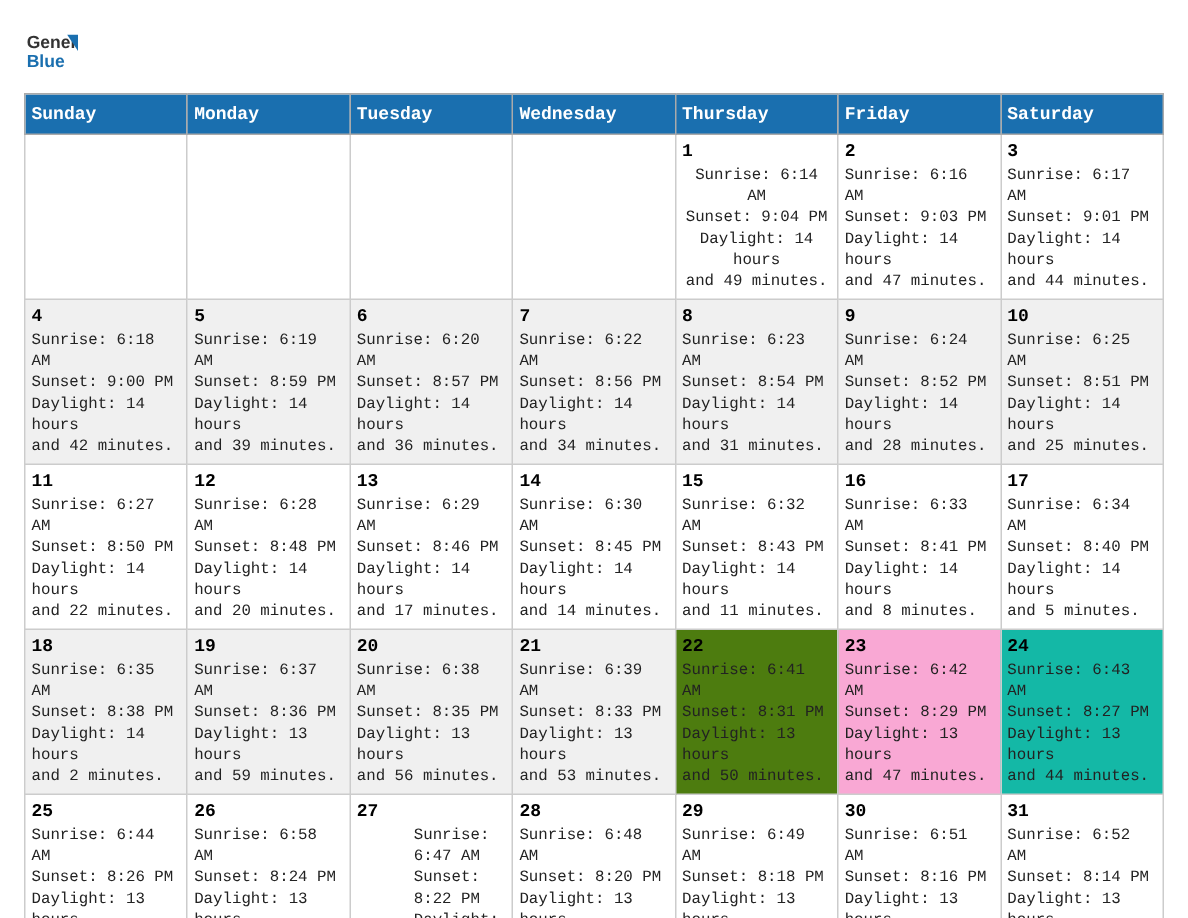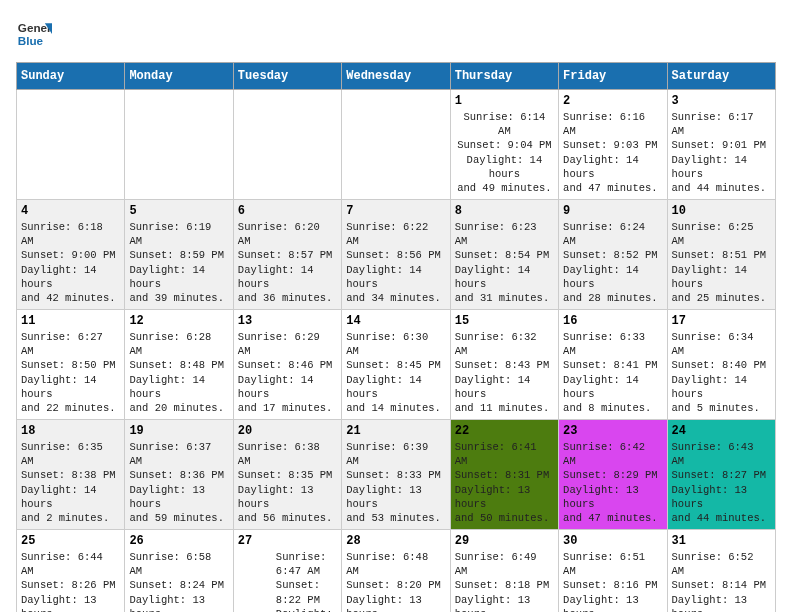--- a/index.html
+++ b/index.html
@@ -265,21 +265,21 @@
 Daylight: 13 hours
 and 53 minutes.</div>
         </td>
         <td style="background: #4d7c0f;">
           <span class="day-num">22</span>
           <div class="day-info" style="white-space: pre-line;">Sunrise: 6:41 AM
 Sunset: 8:31 PM
 Daylight: 13 hours
 and 50 minutes.</div>
         </td>
-        <td style="background: #d946ef;">
+        <td style="background: #f9a8d4;">
           <span class="day-num">23</span>
           <div class="day-info" style="white-space: pre-line;">Sunrise: 6:42 AM
 Sunset: 8:29 PM
 Daylight: 13 hours
 and 47 minutes.</div>
         </td>
         <td style="background: #14b8a6;">
           <span class="day-num">24</span>
           <div class="day-info" style="white-space: pre-line;">Sunrise: 6:43 AM
 Sunset: 8:27 PM

